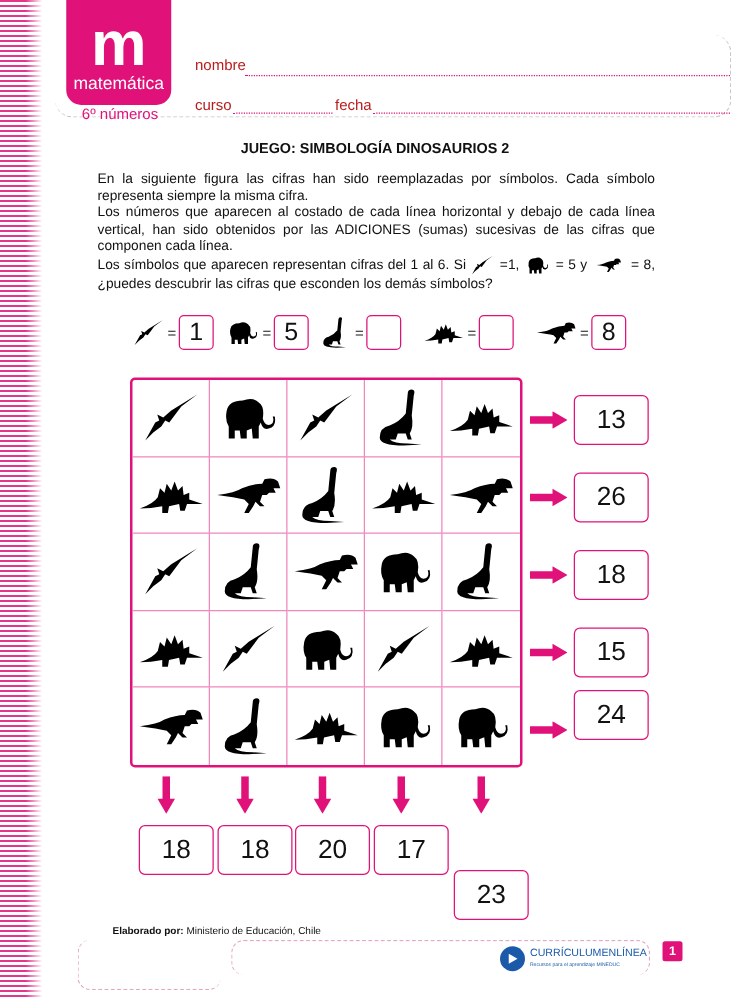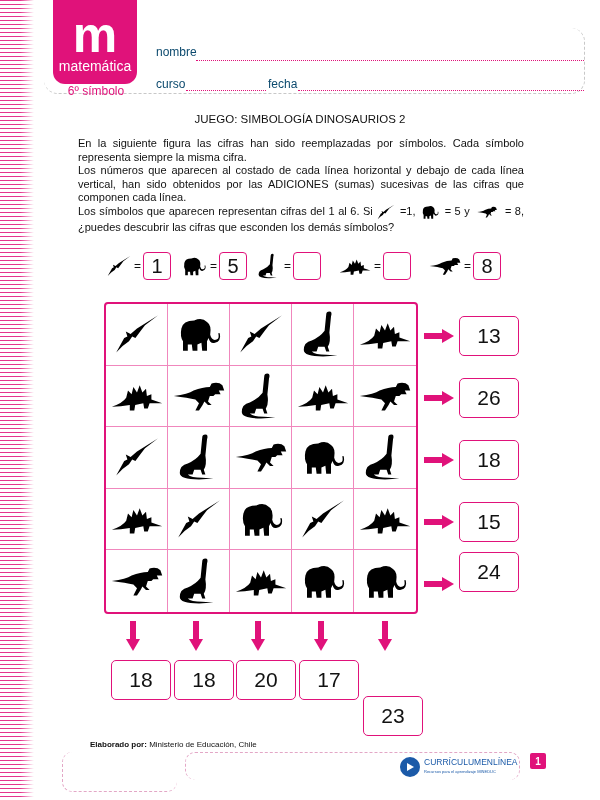--- a/index.html
+++ b/index.html
@@ -6,23 +6,23 @@
   body{width:600px;height:800px;background:#fff;position:relative;overflow:hidden;font-family:"Liberation Sans",sans-serif;color:#111}
   .spine{position:absolute;left:0;top:0;width:34px;height:800px;
     background:repeating-linear-gradient(180deg,#e0127a 0 1.5px,transparent 1.5px 4px);
     -webkit-mask:linear-gradient(90deg,#000 0 60%,rgba(0,0,0,.5) 80%,transparent);
     mask:linear-gradient(90deg,#000 0 60%,rgba(0,0,0,.5) 80%,transparent);opacity:.85}
   .logo{position:absolute;left:53px;top:0;width:84px;height:84px;background:#e0127a;border-radius:0 0 12px 12px;color:#fff;text-align:center}
   .logo .m{font-size:50px;font-weight:bold;line-height:58px;display:block;margin-top:6px}
   .logo .sub{font-size:14px;display:block;margin-top:-6px}
   .grade{position:absolute;left:60px;top:84px;width:72px;text-align:center;font-size:12px;color:#e0127a}
   .header-frame{position:absolute;left:44px;top:28px;width:541px;height:66px;border:1px dashed #c8c8c8;border-radius:14px;border-left:none;border-top:none}
-  .field{position:absolute;font-size:12px;color:#0c4a6e}
+  .field{position:absolute;font-size:12px;color:#b91c1c}
   .line{position:absolute;border-bottom:1px dotted #e0127a;height:0}
-  .title{position:absolute;left:0;width:600px;top:113px;text-align:center;font-size:11.5px;font-weight:normal}
+  .title{position:absolute;left:0;width:600px;top:113px;text-align:center;font-size:11.5px;font-weight:bold}
   .para{position:absolute;left:78px;width:446px;font-size:11px;line-height:13.5px;text-align:justify}
   .legend{position:absolute;top:252px;left:106px;width:400px;height:32px}
   .leg{position:absolute;top:0;display:flex;align-items:center}
   .leg .eq{font-size:12px;margin:0 2px}
   .box{border:1.5px solid #e0127a;border-radius:4px;background:#fff;display:flex;align-items:center;justify-content:center;font-size:20px}
   .grid{position:absolute;left:104px;top:302px;width:314px;height:312px;border:2px solid #e0127a;border-radius:4px;display:grid;grid-template-columns:repeat(5,1fr);grid-template-rows:repeat(5,1fr)}
   .cell{border-right:1px solid #f087bd;border-bottom:1px solid #f087bd;display:flex;align-items:center;justify-content:center}
   .cell:nth-child(5n){border-right:none}
   .cell:nth-child(n+21){border-bottom:none}
   .arrow-r{position:absolute;width:30px;height:14px}
@@ -60,21 +60,21 @@
   </defs>
 </svg>
 
 <div class="spine"></div>
 
 <div class="header-frame"></div>
 <div class="logo">
   <span class="m">m</span>
   <span class="sub">matemática</span>
 </div>
-<div class="grade">6º símbolo</div>
+<div class="grade">6º números</div>
 
 <div class="field" style="left:156px;top:45px">nombre</div>
 <div class="line" style="left:196px;top:60px;width:388px"></div>
 <div class="field" style="left:156px;top:77px">curso</div>
 <div class="line" style="left:186px;top:90px;width:80px"></div>
 <div class="field" style="left:268px;top:77px">fecha</div>
 <div class="line" style="left:298px;top:90px;width:286px"></div>
 
 <div class="title">JUEGO: SIMBOLOGÍA DINOSAURIOS 2</div>
 

